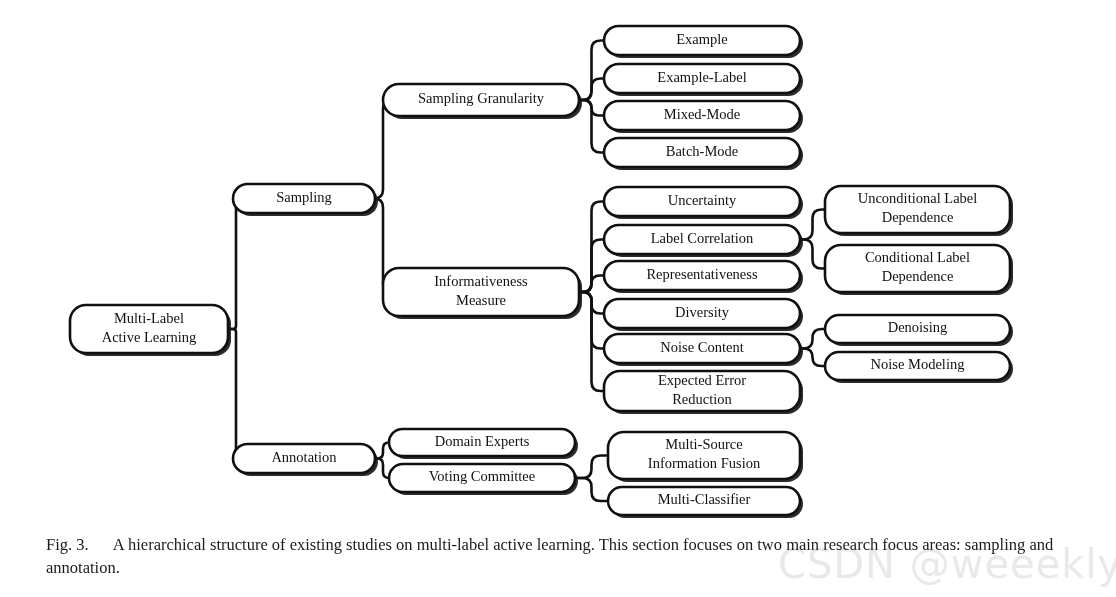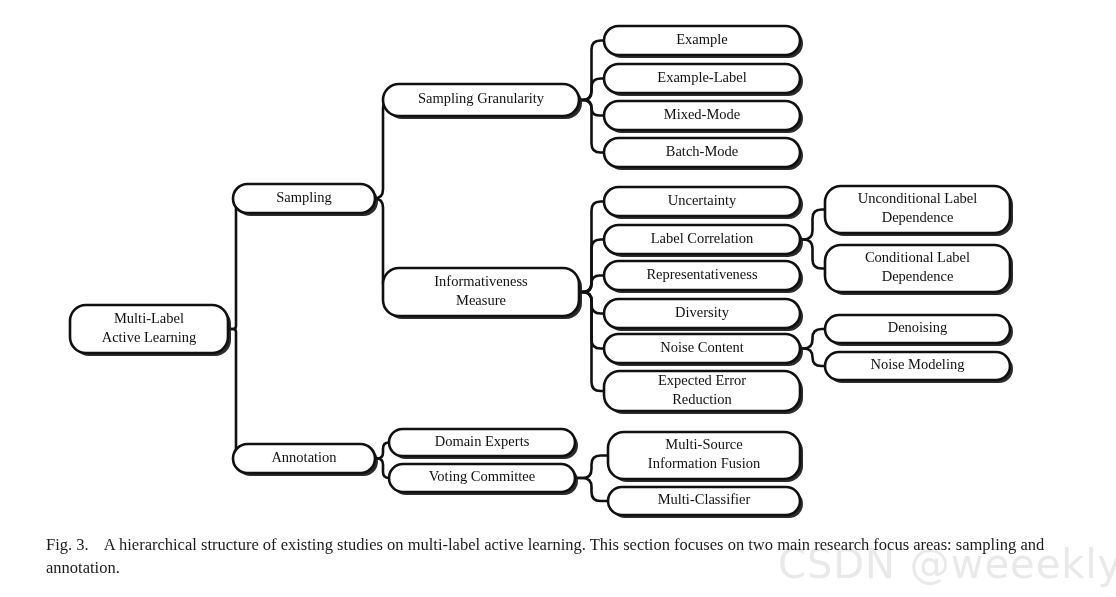--- a/index.html
+++ b/index.html
@@ -52,21 +52,21 @@
     left: 46px;
     top: 533px;
     width: 1040px;
     font-family: "Liberation Serif", serif;
     font-size: 16.5px;
     line-height: 1.42;
     color: #1b1b1b;
     z-index: 3;
   }
   #caption .fig-no {
-    margin-right: 12px;
+    margin-right: 21px;
     text-align: center;
   }
   #watermark {
     position: absolute;
     left: 778px;
     top: 541px;
     font-family: "DejaVu Sans", sans-serif;
     font-size: 40px;
     letter-spacing: 1px;
     color: #e9e9ea;

